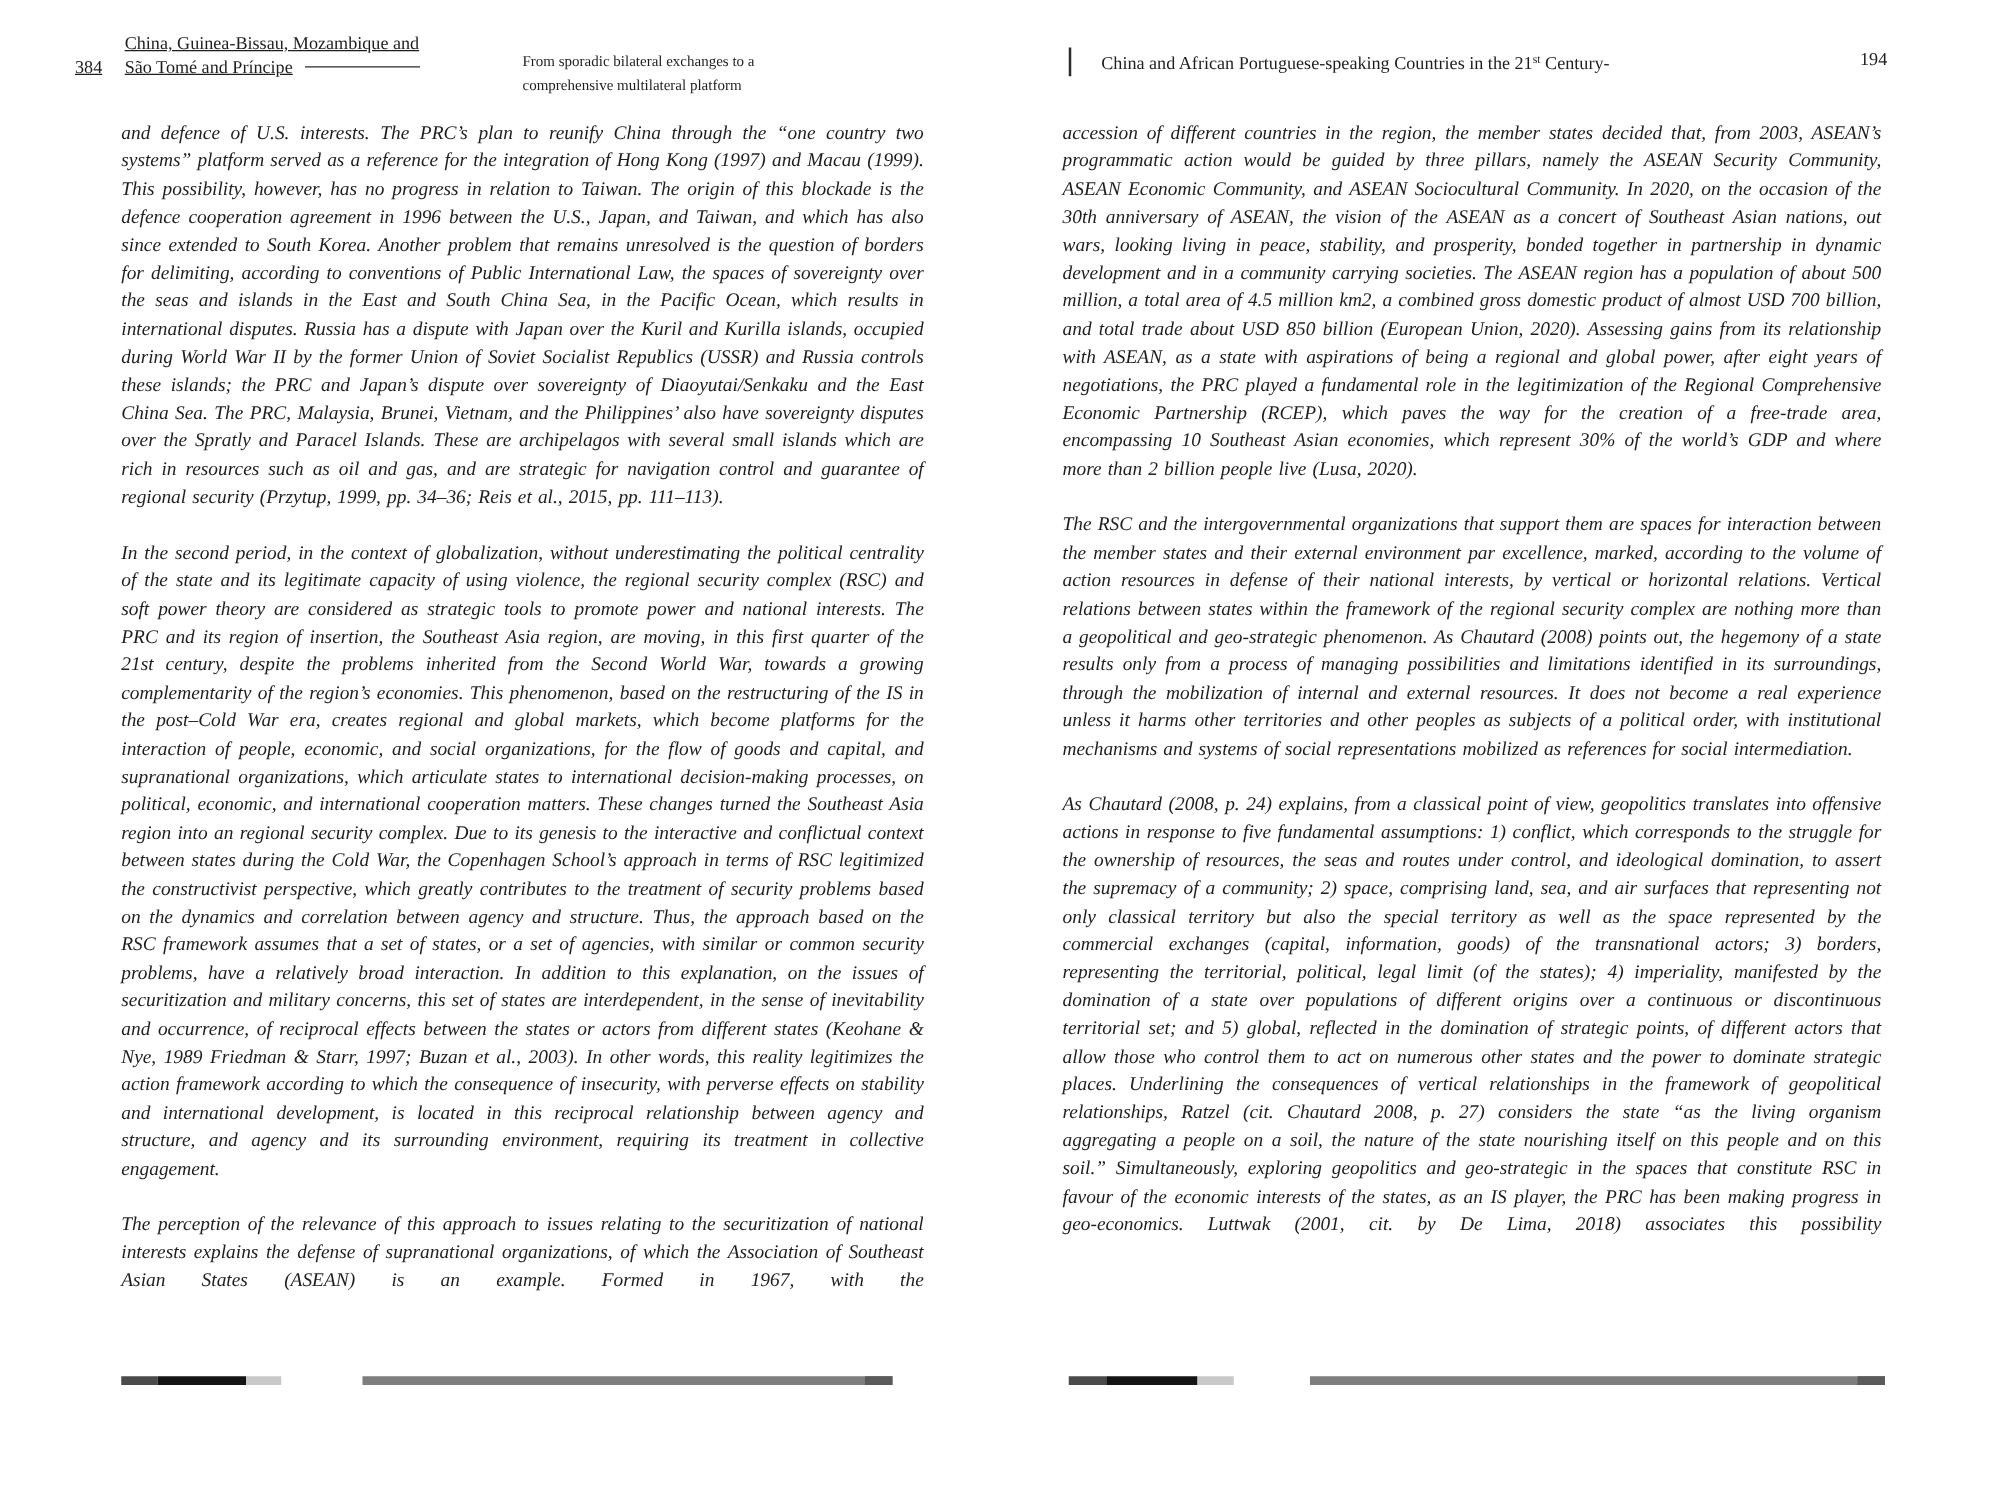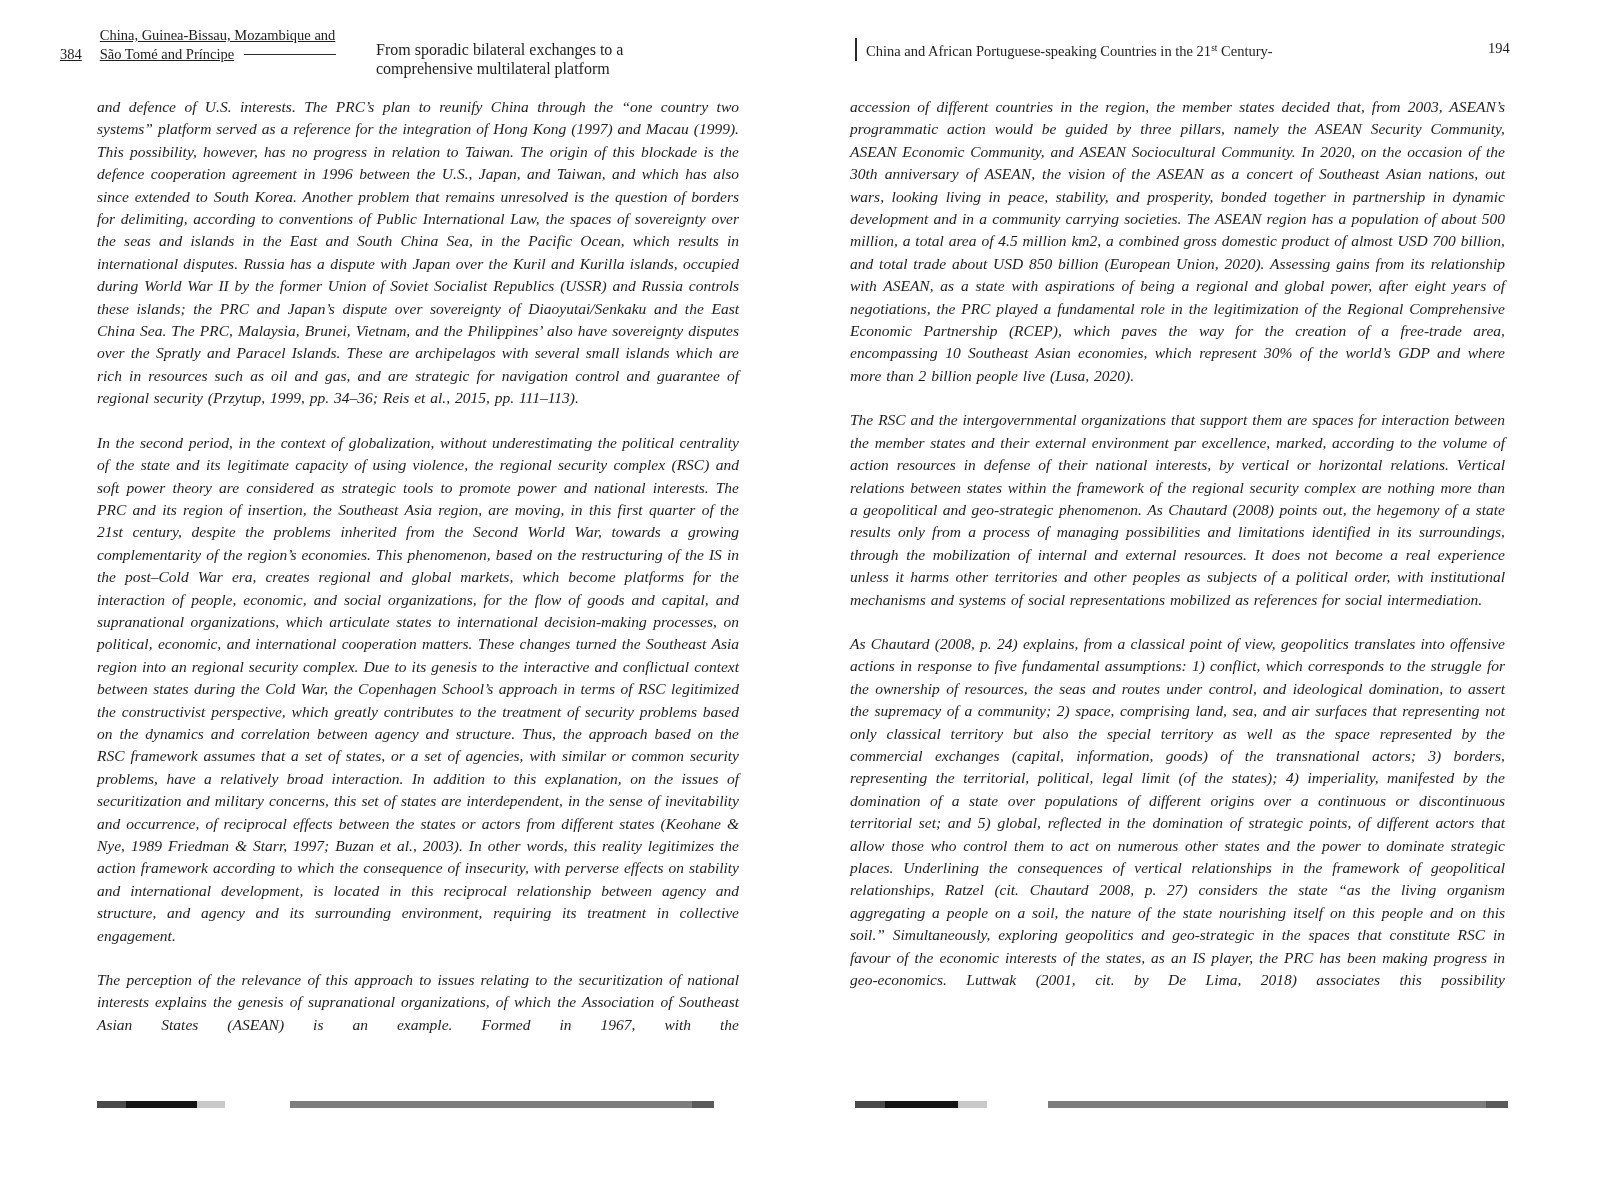--- a/index.html
+++ b/index.html
@@ -19,25 +19,25 @@
     position:absolute; top:26px; left:60px;
     display:flex; align-items:flex-end;
     font-size:14.5px; line-height:19px; white-space:nowrap;text-decoration:underline;
   }
   .lp-head .pageno { margin-right:18px; }
   .runhead { white-space:nowrap; }
   .rule {
     display:inline-block; width:92px; height:1.5px;
     background:#2b2b2b; margin-left:10px; vertical-align:4px;
   }
-  .lp-chap { position:absolute; top:40px; left:376px; font-size:16px; line-height:19px; }
+  .lp-chap { position:absolute; top:40px; left:418px; font-size:12px; line-height:19px; }
 
   .rp-head {
     position:absolute; top:38px; left:55px;
-    border-left:2px solid #2b2b2b; padding-left:9px;
+    border-left:2px solid #2b2b2b; padding-left:24px;
     font-size:14.5px; line-height:20px; white-space:nowrap;
   }
   .rp-pageno { position:absolute; top:40px; left:688px; font-size:14.5px; }
   .sup { font-size:9.5px; vertical-align:5px; letter-spacing:0; }
 
   
   .bodytext {
     position:absolute; top:96px; text-align:justify;
     font-size:15.5px; line-height:22.4px; word-spacing:1px;font-style:italic;
   }
@@ -77,21 +77,21 @@
     </header>
 
     <div class="lp-chap">
       <div>From sporadic bilateral exchanges to a</div>
       <div>comprehensive multilateral platform</div>
     </div>
 
     <div class="bodytext">
       <p>and defence of U.S. interests. The PRC’s plan to reunify China through the “one country two systems” platform served as a reference for the integration of Hong Kong (1997) and Macau (1999). This possibility, however, has no progress in relation to Taiwan. The origin of this blockade is the defence cooperation agreement in 1996 between the U.S., Japan, and Taiwan, and which has also since extended to South Korea. Another problem that remains unresolved is the question of borders for delimiting, according to conventions of Public International Law, the spaces of sovereignty over the seas and islands in the East and South China Sea, in the Pacific Ocean, which results in international disputes. Russia has a dispute with Japan over the Kuril and Kurilla islands, occupied during World War II by the former Union of Soviet Socialist Republics (USSR) and Russia controls these islands; the PRC and Japan’s dispute over sovereignty of Diaoyutai/Senkaku and the East China Sea. The PRC, Malaysia, Brunei, Vietnam, and the Philippines’ also have sovereignty disputes over the Spratly and Paracel Islands. These are archipelagos with several small islands which are rich in resources such as oil and gas, and are strategic for navigation control and guarantee of regional security (Przytup, 1999, pp. 34–36; Reis et al., 2015, pp. 111–113).</p>
       <p>In the second period, in the context of globalization, without underestimating the political centrality of the state and its legitimate capacity of using violence, the regional security complex (RSC) and soft power theory are considered as strategic tools to promote power and national interests. The PRC and its region of insertion, the Southeast Asia region, are moving, in this first quarter of the 21st century, despite the problems inherited from the Second World War, towards a growing complementarity of the region’s economies. This phenomenon, based on the restructuring of the IS in the post–Cold War era, creates regional and global markets, which become platforms for the interaction of people, economic, and social organizations, for the flow of goods and capital, and supranational organizations, which articulate states to international decision-making processes, on political, economic, and international cooperation matters. These changes turned the Southeast Asia region into an regional security complex. Due to its genesis to the interactive and conflictual context between states during the Cold War, the Copenhagen School’s approach in terms of RSC legitimized the constructivist perspective, which greatly contributes to the treatment of security problems based on the dynamics and correlation between agency and structure. Thus, the approach based on the RSC framework assumes that a set of states, or a set of agencies, with similar or common security problems, have a relatively broad interaction. In addition to this explanation, on the issues of securitization and military concerns, this set of states are interdependent, in the sense of inevitability and occurrence, of reciprocal effects between the states or actors from different states (Keohane &amp; Nye, 1989 Friedman &amp; Starr, 1997; Buzan et al., 2003). In other words, this reality legitimizes the action framework according to which the consequence of insecurity, with perverse effects on stability and international development, is located in this reciprocal relationship between agency and structure, and agency and its surrounding environment, requiring its treatment in collective engagement.</p>
-      <p class="cont">The perception of the relevance of this approach to issues relating to the securitization of national interests explains the genesis of supranational organizations, of which the Association of Southeast Asian States (ASEAN) is an example. Formed in 1967, with the</p>
+      <p class="cont">The perception of the relevance of this approach to issues relating to the securitization of national interests explains the defense of supranational organizations, of which the Association of Southeast Asian States (ASEAN) is an example. Formed in 1967, with the</p>
     </div>
 
     <footer>
       <div class="segbar">
         <span class="seg s1" style="background: rgb(74, 74, 74);"></span>
         <span class="seg s2" style="background: rgb(20, 20, 20);"></span>
         <span class="seg s3" style="background: rgb(201, 201, 201);"></span>
       </div>
       <div class="longbar" style="background: rgb(125, 125, 125);">
         <span class="endcap" style="background: rgb(90, 90, 90);"></span>

